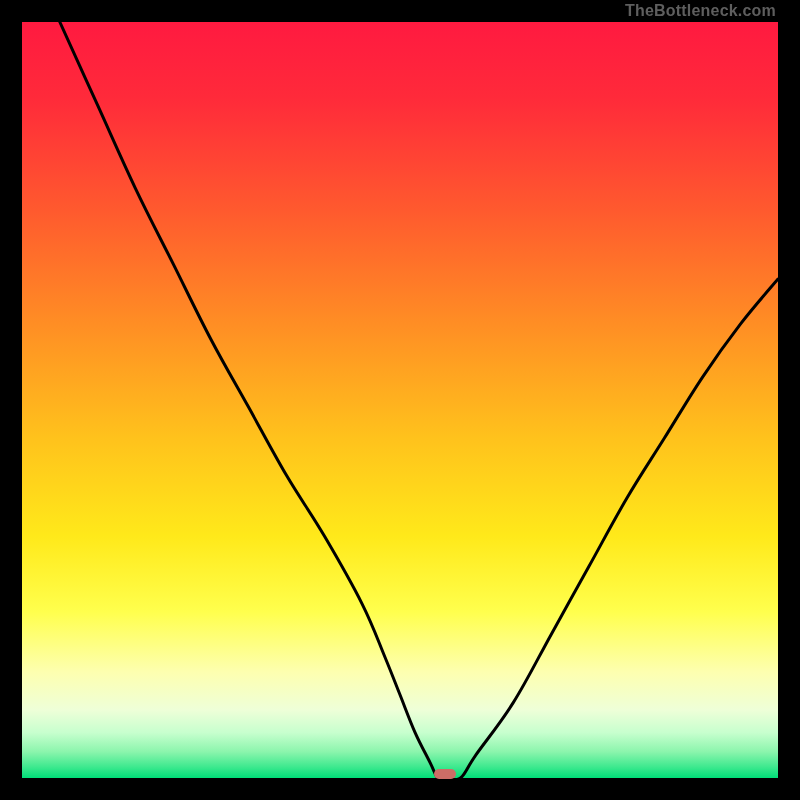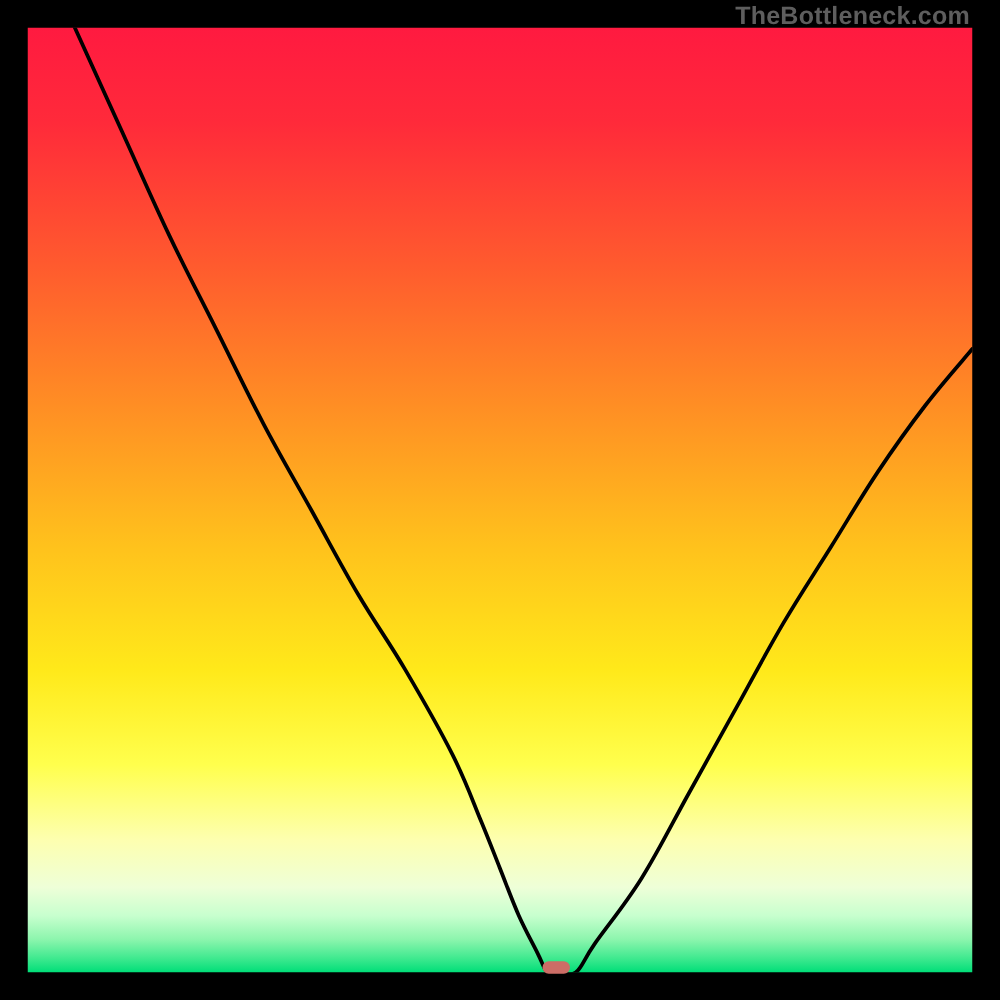--- a/index.html
+++ b/index.html
@@ -23,21 +23,21 @@
     position: absolute;
     left: 0;
     top: 0;
     width: 756px;
     height: 756px;
   }
   .watermark {
     position: absolute;
     top: 2px;
     right: 24px;
-    font-size: 20px;
+    font-size: 16px;
     font-weight: 600;
     color: #5e5e5e;
     letter-spacing: 0.2px;
   }
   .marker {
     position: absolute;
     width: 22px;
     height: 10px;
     border-radius: 5px;
     transform: translate(-50%, -50%);

